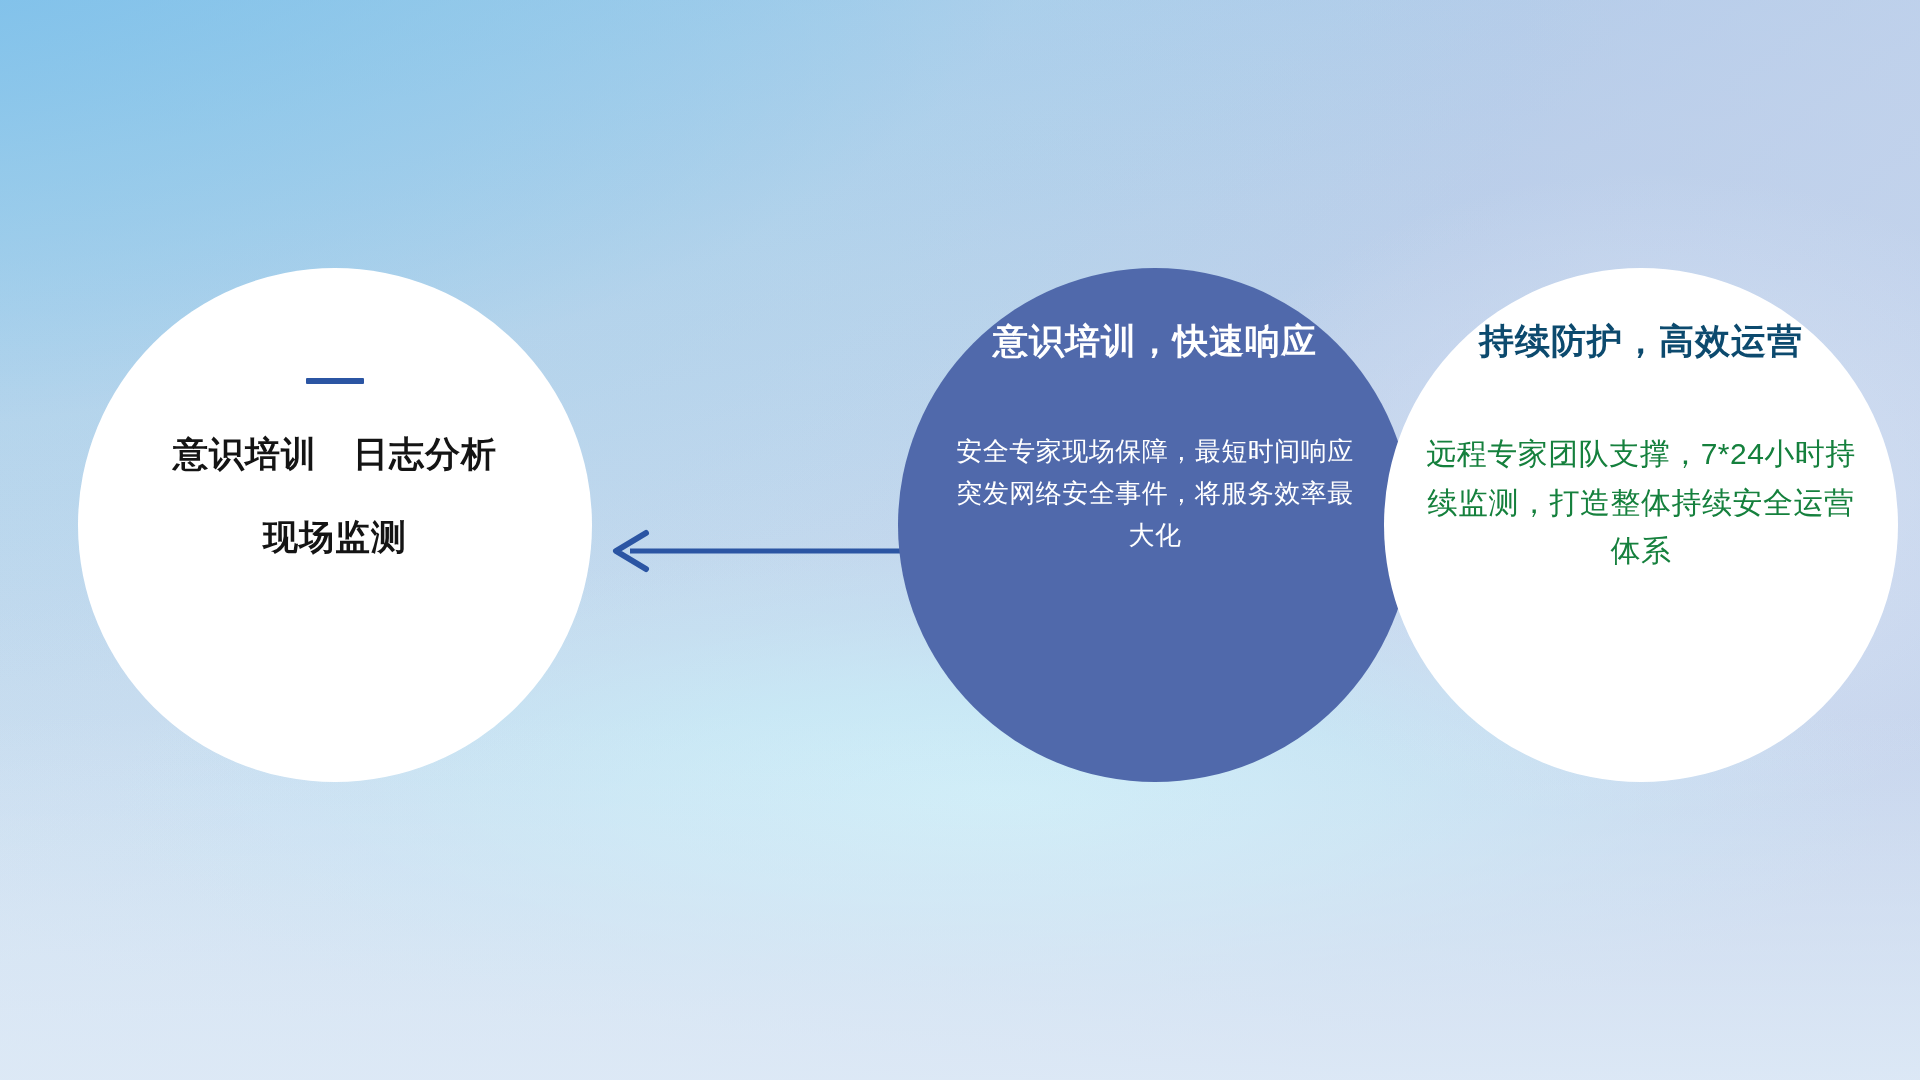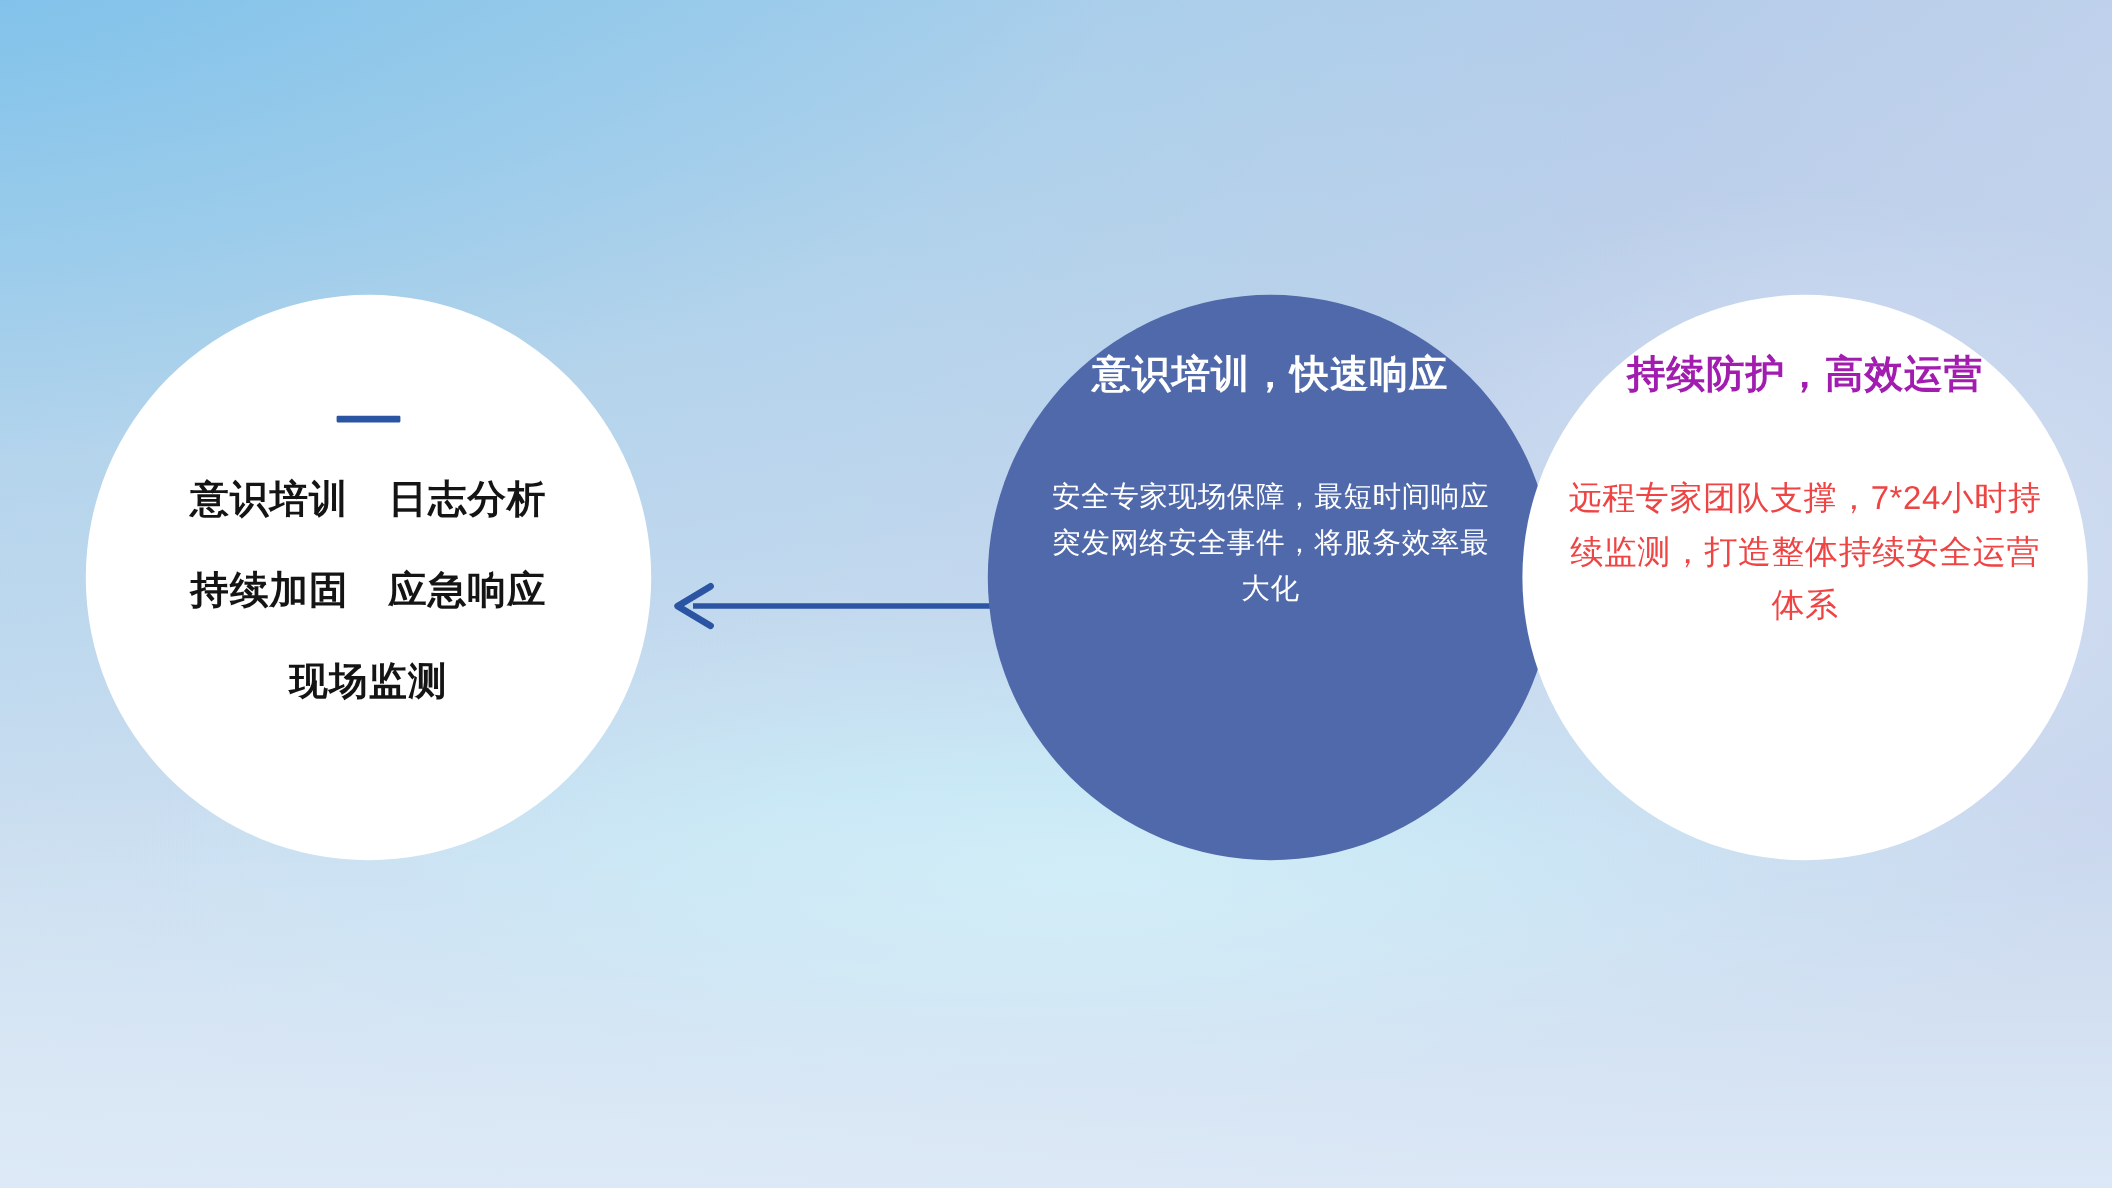--- a/index.html
+++ b/index.html
@@ -171,30 +171,30 @@
   #right-content {
     position: absolute;
     left: 22px;
     right: 22px;
     top: 52px;
     text-align: center;
   }
   #right-title {
     font-size: 35px;
     font-weight: bold;
-    color: #a21caf;
+    color: #0c4a6e;
     letter-spacing: 1px;
     line-height: 1.2;
     margin: 0 0 68px 0;
     white-space: pre;
   }
   #right-body {
     font-size: 30px;
     font-weight: normal;
-    color: #ef4444;
+    color: #15803d;
     line-height: 1.62;
     letter-spacing: 0.5px;
     margin: 0;
     padding: 0 12px;
   }
 
   
   #flow-arrow {
     position: absolute;
     left: 600px;
@@ -213,21 +213,20 @@
   <div class="bg-layer bg-right"></div>
   <div class="bg-layer bg-tl"></div>
   <div class="bg-layer bg-swoosh"></div>
   <div class="bg-layer bg-rglow"></div>
   <div class="bg-layer bg-bottom"></div>
 
   <div class="circle circle-white" id="circle-left">
     <div id="left-content">
       <div id="left-rule"></div>
       <div class="left-line">意识培训　日志分析</div>
-      <div class="left-line">持续加固　应急响应</div>
       <div class="left-line">现场监测</div>
     </div>
   </div>
 
   <div id="flow-arrow">
     <svg width="480" height="70" viewBox="0 0 480 70" aria-hidden="true">
       <line x1="470" y1="35" x2="30" y2="35" stroke="#2b55a3" stroke-width="5"></line>
       <polyline points="46,17 16,35 46,53" fill="none" stroke="#2b55a3" stroke-width="6" stroke-linecap="round" stroke-linejoin="round"></polyline>
     </svg>
   </div>

